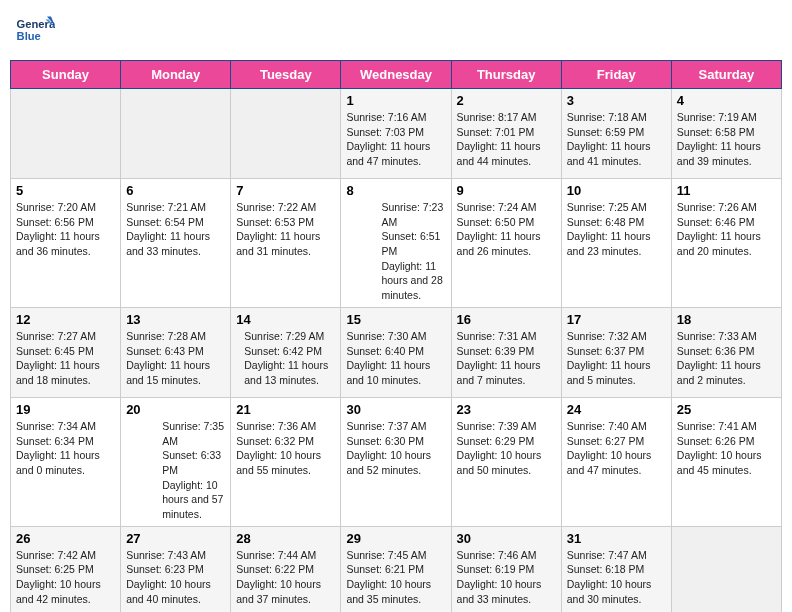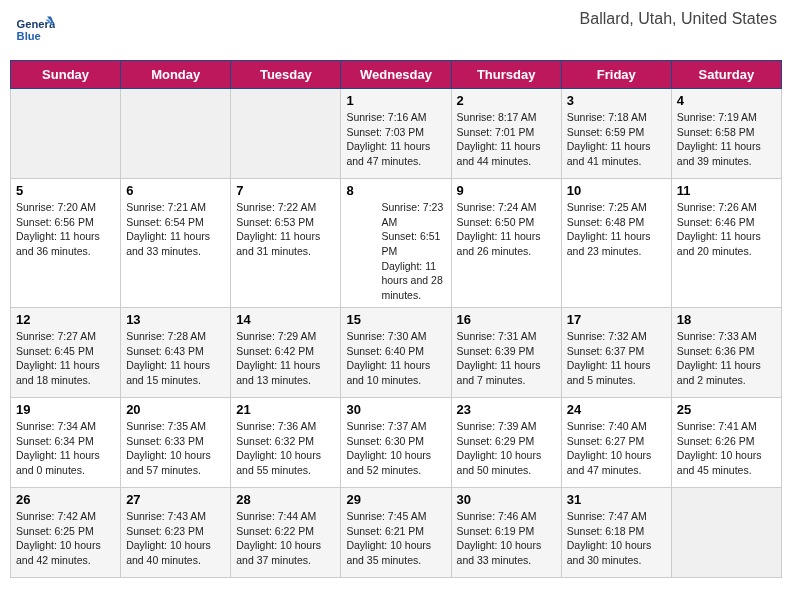--- a/index.html
+++ b/index.html
@@ -31,21 +31,21 @@
     }
     .title-block { text-align: right; }
     .title-block h1 { font-size: 32px; font-weight: bold; color: #222; }
     .title-block h2 { font-size: 16px; font-weight: normal; color: #444; }
     table {
       width: 100%;
       border-collapse: collapse;
       font-size: 11px;
     }
     thead tr th {
-      background-color: #be185d;
+      background-color: #ec4899;
       color: #fff;
       text-align: center;
       padding: 6px 4px;
       font-size: 13px;
       font-weight: bold;
       border: 1px solid #1a4a8a;
     }
     tbody tr td {
       border: 1px solid #ccc;
       vertical-align: top;
@@ -76,21 +76,20 @@
 <div class="header">
   <div class="logo">
     <svg class="logo-icon" viewBox="0 0 50 50">
       <text x="2" y="22" font-size="14" font-weight="bold" fill="#1a3a6b">General</text>
       <text x="2" y="38" font-size="14" font-weight="bold" fill="#2563b0">Blue</text>
       <polygon points="40,8 50,20 45,8" fill="#2563b0"></polygon>
       <polygon points="38,12 50,22 42,12" fill="#4a90d9"></polygon>
     </svg>
   </div>
   <div class="title-block">
-    <h2>Ballard, Utah, United States</h2>
   </div>
 </div>
 
 <table>
   <thead>
     <tr id="days-header">
     <th>Sunday</th>
         <th>Monday</th>
         <th>Tuesday</th>
         <th>Wednesday</th>
@@ -181,21 +180,21 @@
 Daylight: 11 hours and 18 minutes.</div>
         </td>
         <td>
           <span class="day-num">13</span>
           <div class="day-info" style="white-space: pre-line;">Sunrise: 7:28 AM
 Sunset: 6:43 PM
 Daylight: 11 hours and 15 minutes.</div>
         </td>
         <td>
           <span class="day-num">14</span>
-          <div class="day-info" style="white-space: pre-line;">Sunrise: 7:29 AM
+          <div class="day-info" style="white-space: pre-line; margin-left: 8px;">Sunrise: 7:29 AM
 Sunset: 6:42 PM
 Daylight: 11 hours and 13 minutes.</div>
         </td>
         <td>
           <span class="day-num">15</span>
           <div class="day-info" style="white-space: pre-line;">Sunrise: 7:30 AM
 Sunset: 6:40 PM
 Daylight: 11 hours and 10 minutes.</div>
         </td>
         <td>
@@ -219,21 +218,21 @@
       </tr>
       <tr>
         <td>
           <span class="day-num">19</span>
           <div class="day-info" style="white-space: pre-line;">Sunrise: 7:34 AM
 Sunset: 6:34 PM
 Daylight: 11 hours and 0 minutes.</div>
         </td>
         <td>
           <span class="day-num">20</span>
-          <div class="day-info" style="white-space: pre-line;">Sunrise: 7:35 AM
+          <div class="day-info" style="white-space: pre-line; margin-left: 36px;">Sunrise: 7:35 AM
 Sunset: 6:33 PM
 Daylight: 10 hours and 57 minutes.</div>
         </td>
         <td>
           <span class="day-num">21</span>
           <div class="day-info" style="white-space: pre-line;">Sunrise: 7:36 AM
 Sunset: 6:32 PM
 Daylight: 10 hours and 55 minutes.</div>
         </td>
         <td>

